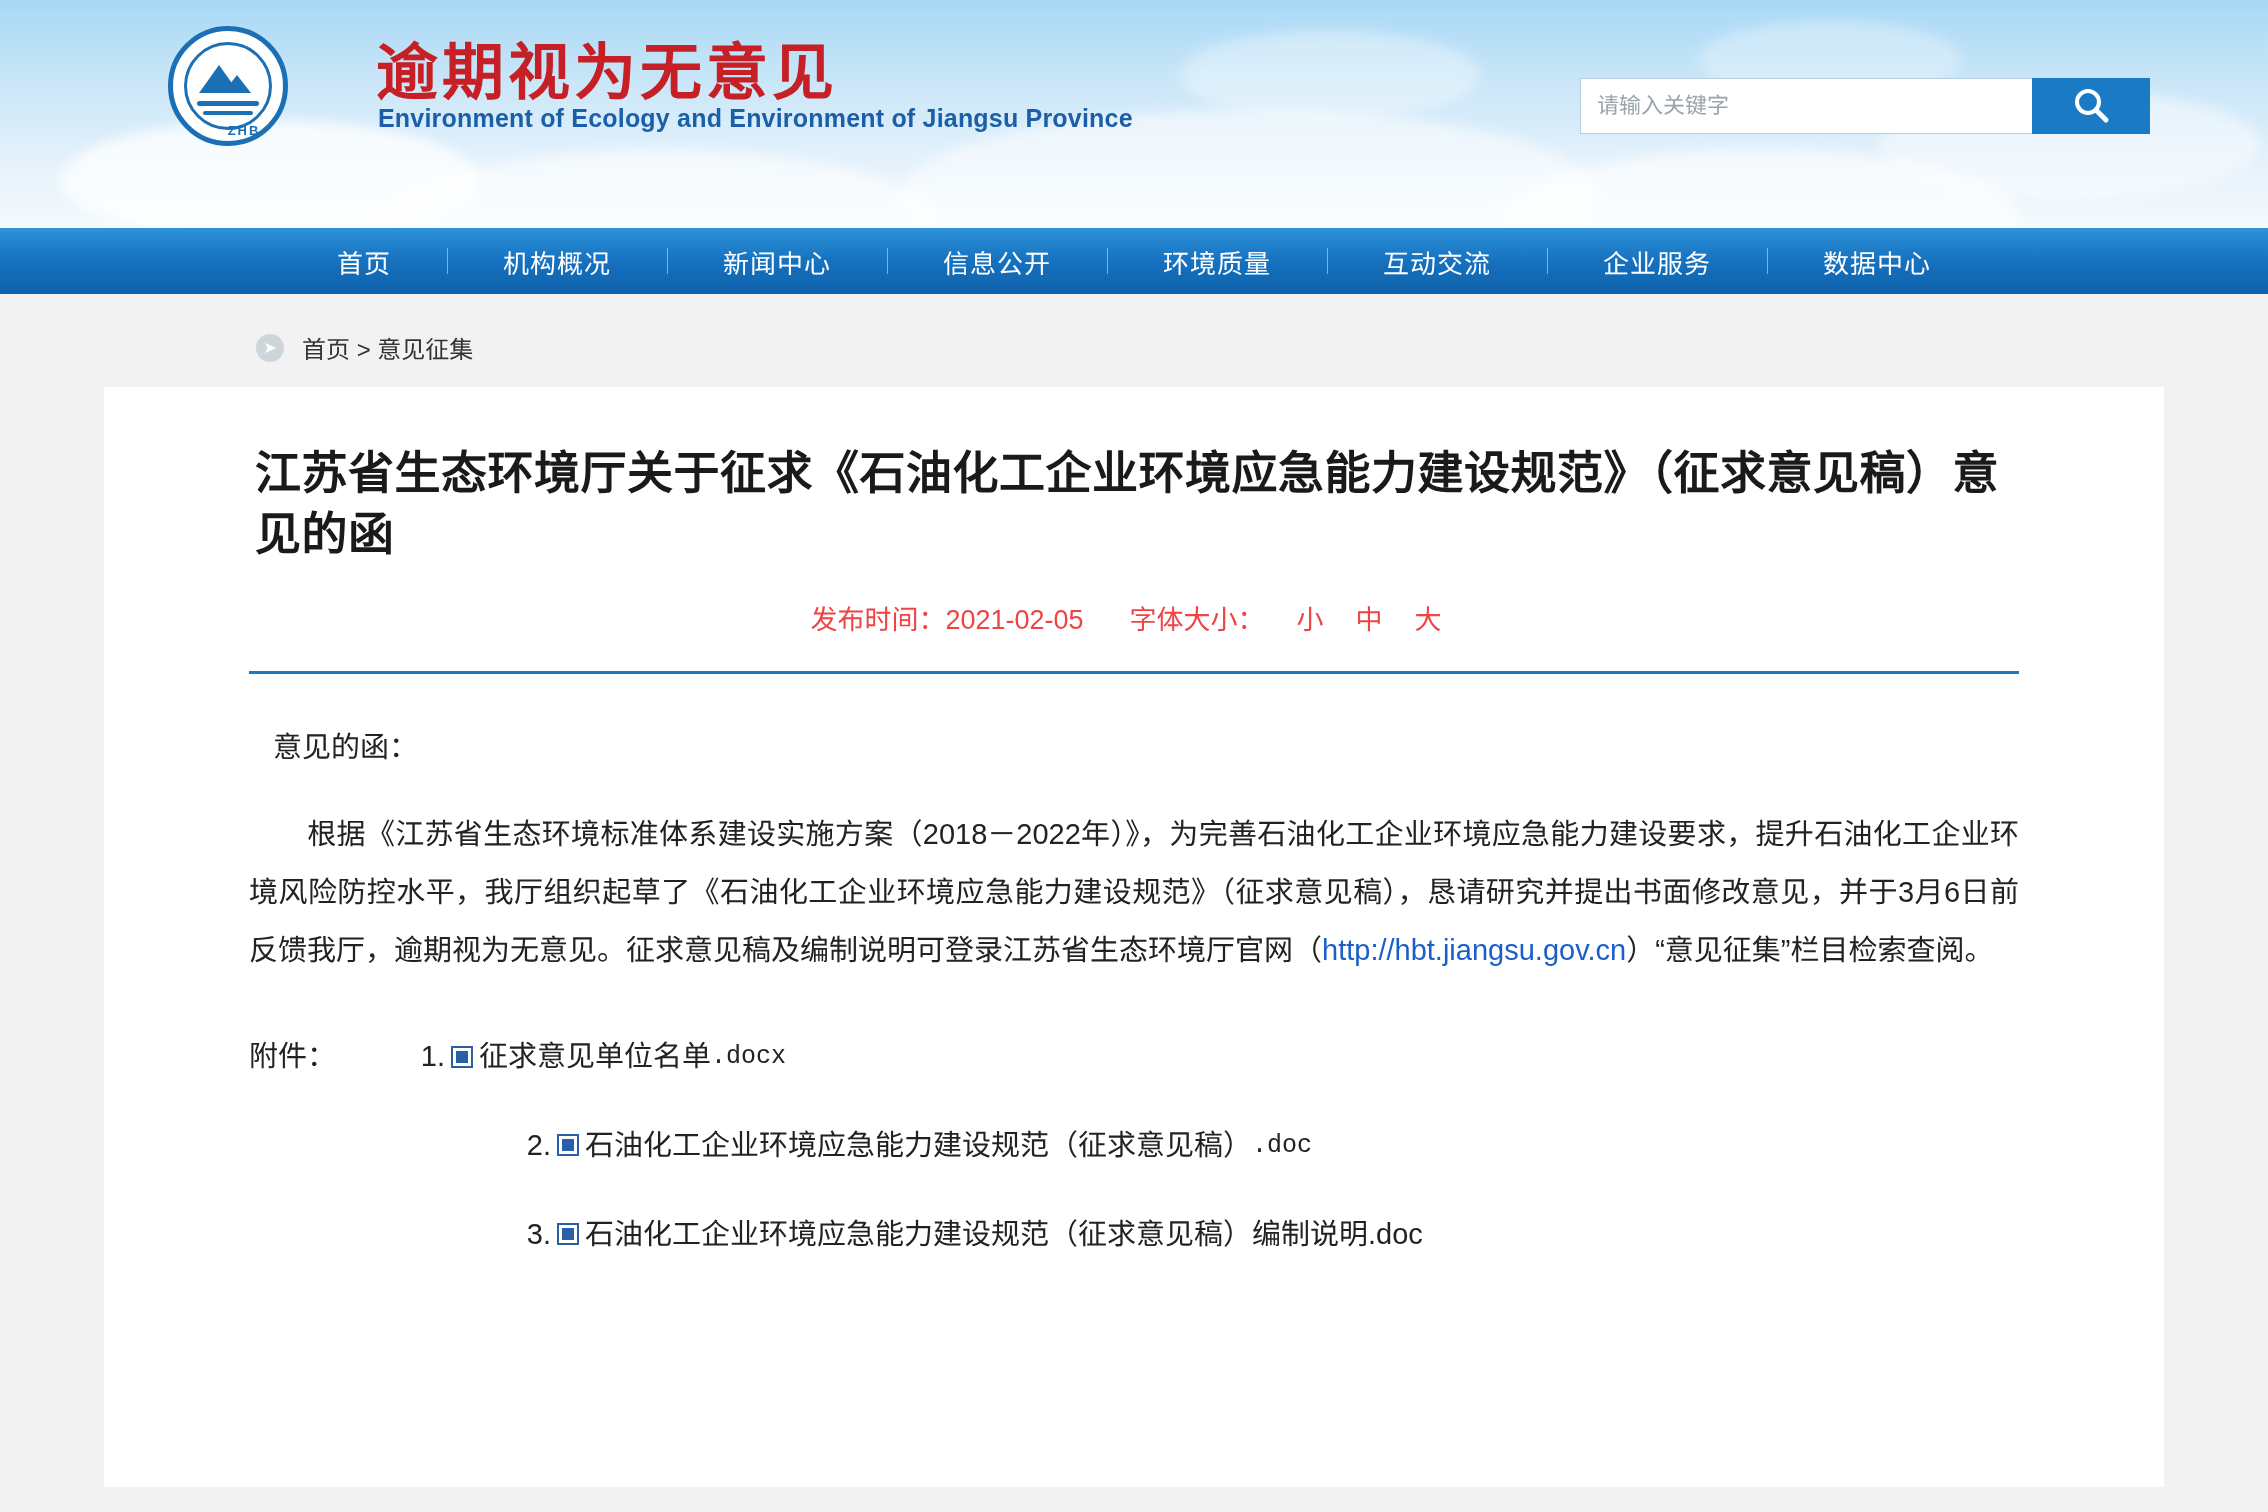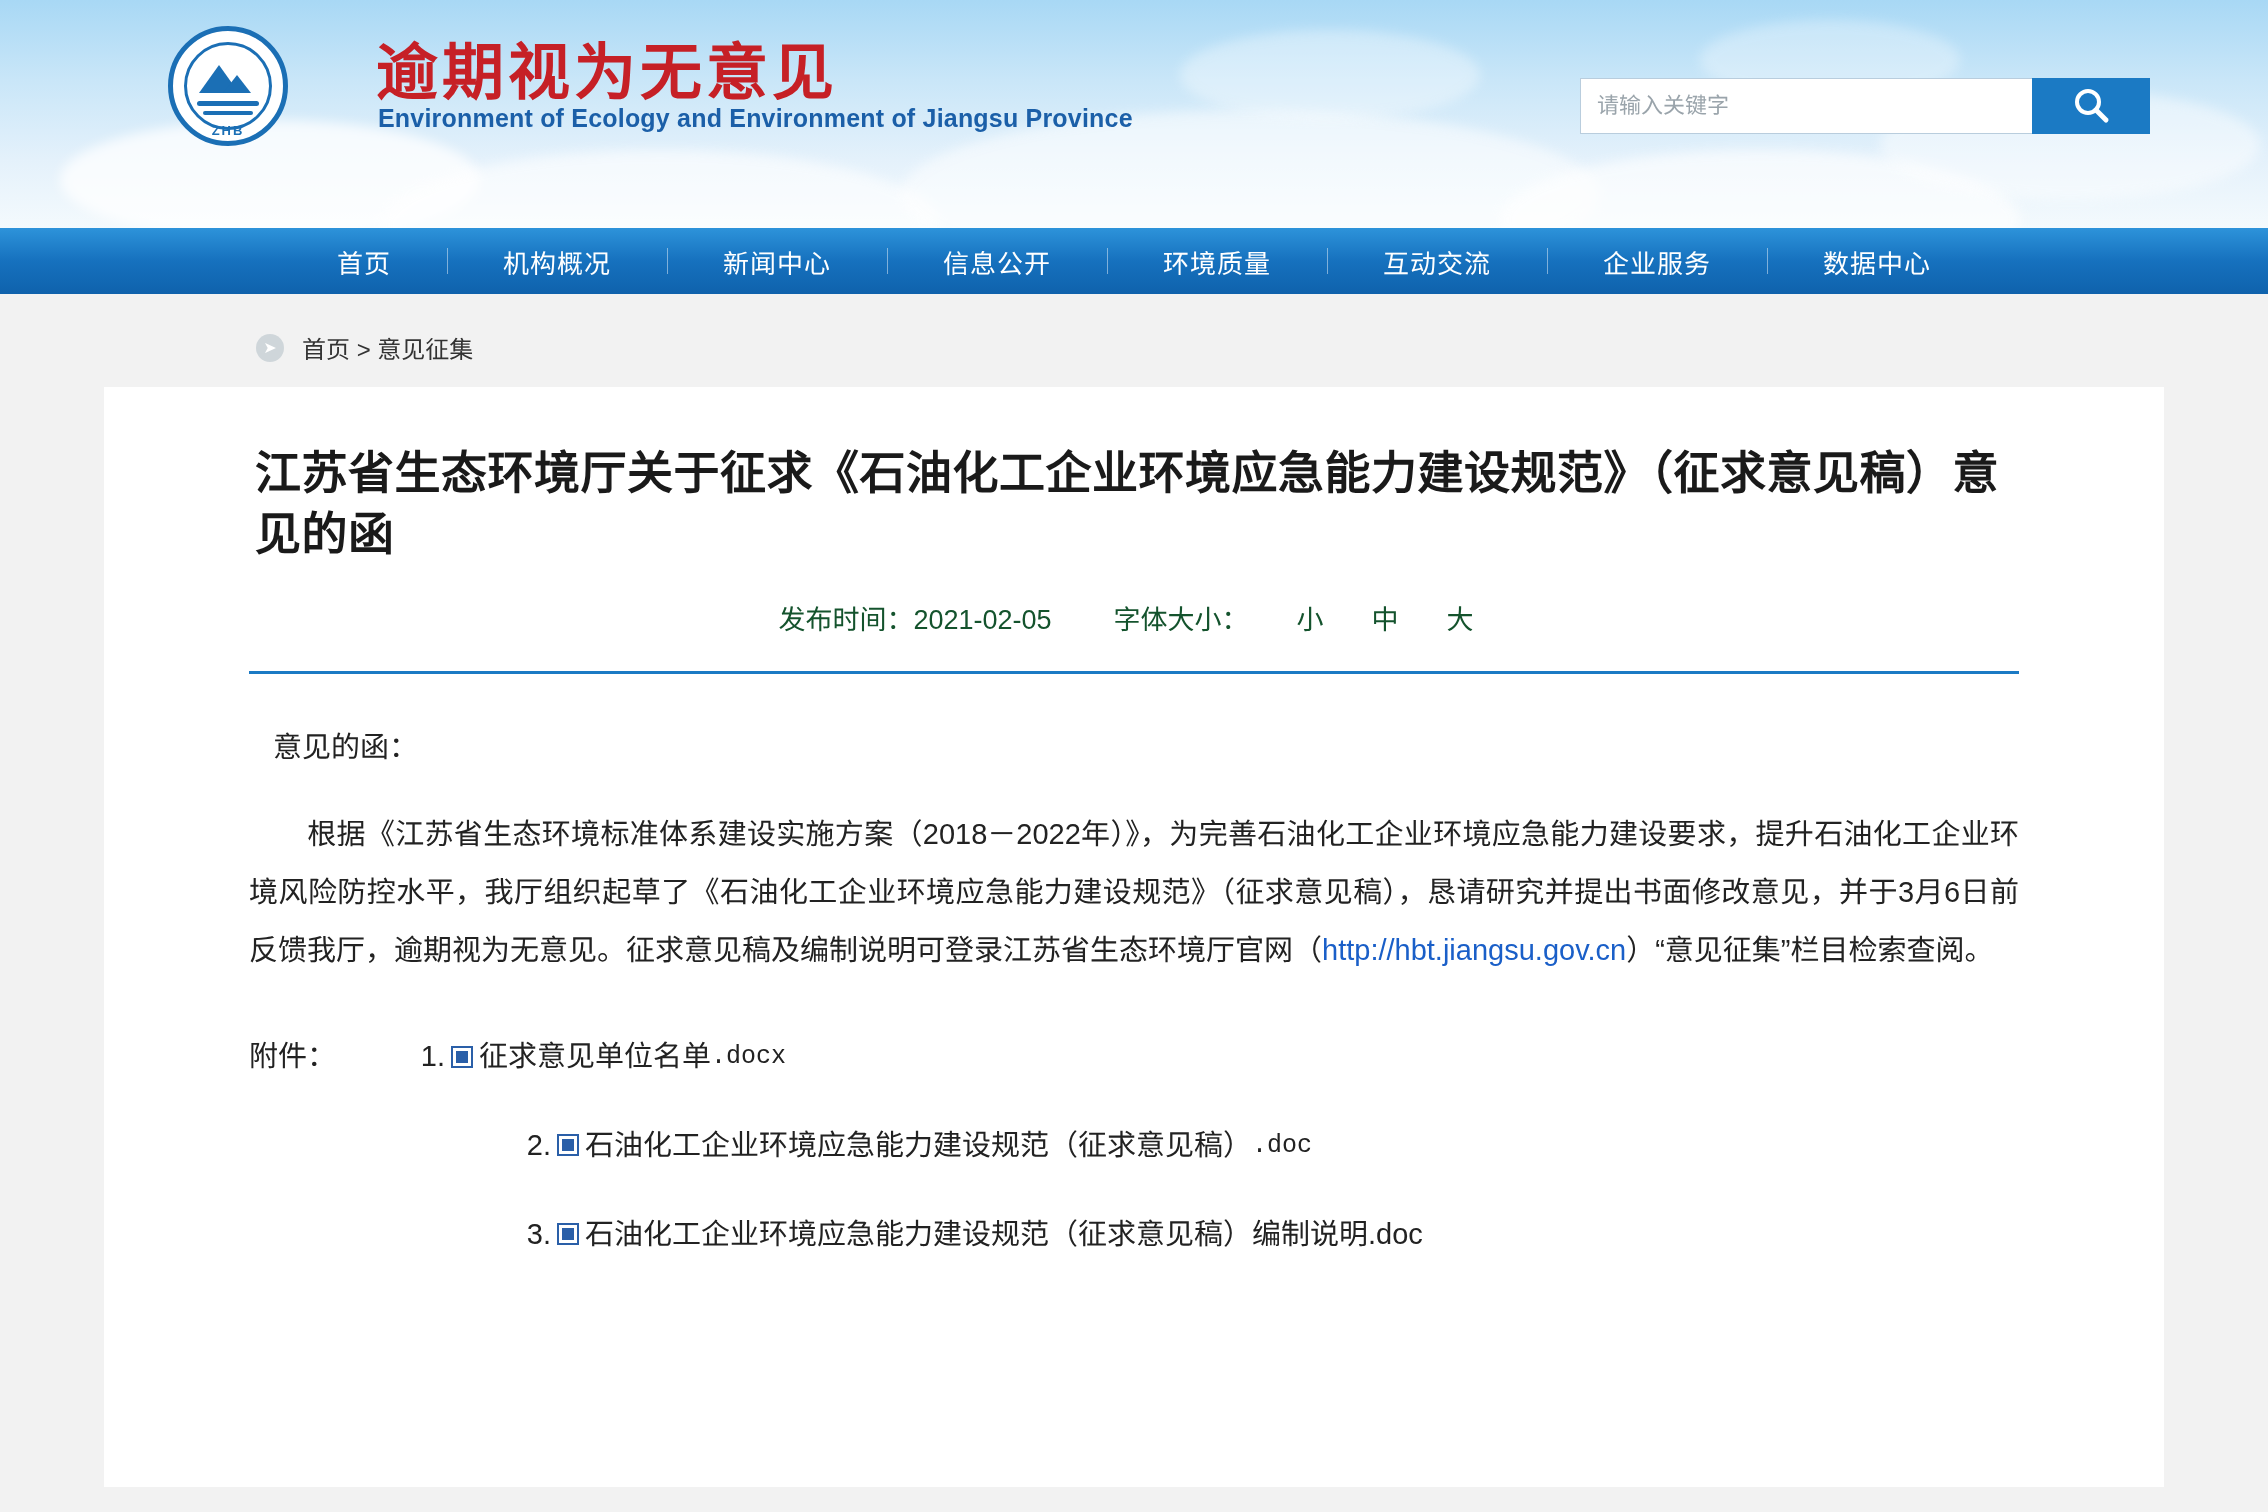--- a/index.html
+++ b/index.html
@@ -77,21 +77,21 @@
     background: #1b6fb5;
     border-radius: 3px;
   }
   .logo-wave2 {
     position:absolute; left: 30px; top: 80px;
     width: 50px; height: 4px;
     background: #1b6fb5;
     border-radius: 3px;
   }
   .logo-text {
-    position:absolute; left: 0; top: 92px;
+    position:absolute; left: 16px; top: 92px;
     width: 110px;
     text-align:center;
     font-size: 13px;
     letter-spacing: 2px;
     color: #1b6fb5;
     font-weight: bold;
   }
 
   .title-cn {
     position: absolute;
@@ -214,26 +214,26 @@
     line-height: 1.32;
     font-weight: bold;
     color: #1a1a1a;
     text-align: left;
     letter-spacing: 0.5px;
     margin: 0 46px;
   }
   .article-meta {
     text-align:center;
     font-size: 27px;
-    color: #14532d;
+    color: #ef4444;
     margin-top: 34px;
     display:flex;
     justify-content:center;
     align-items:center;
-    gap: 16px;
+    gap: 0;
   }
   .meta-date { margin-right: 46px; }
   .meta-fontlabel { margin-right: 16px; }
   .fsize { margin: 0 16px; cursor:pointer; }
   .divider {
     height: 3px;
     background: #1b7ac4;
     margin: 34px 40px 0 40px;
   }
 

